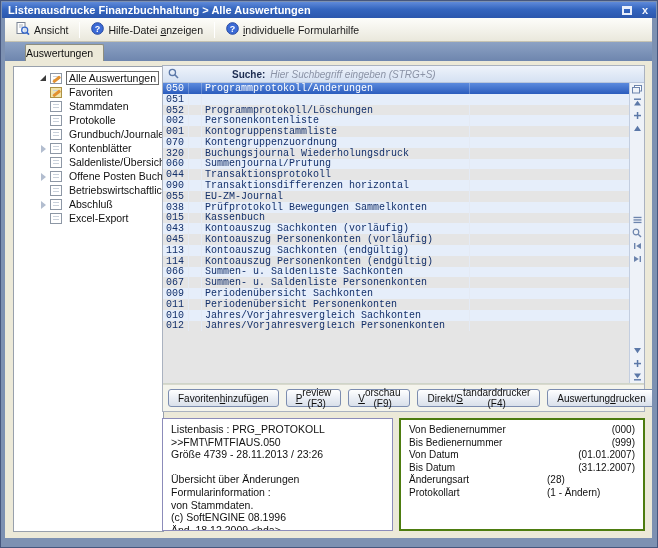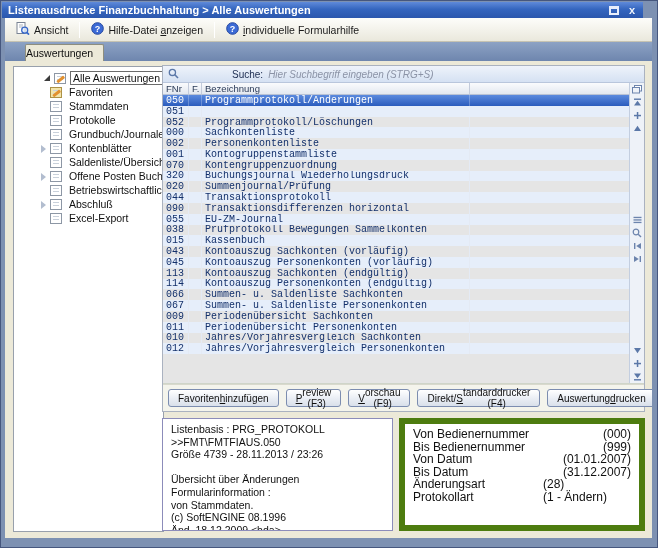--- a/index.html
+++ b/index.html
@@ -5,21 +5,21 @@
   html,body{margin:0;padding:0;background:#d4d0c8;}
   *{box-sizing:border-box;}
   .window{
     position:relative;width:658px;height:548px;
     background:#7d91b2;border:1px solid #46577e;
     font-family:"Liberation Sans",sans-serif;
     box-shadow:2px 2px 3px rgba(120,120,120,.6);
   }
   
   .titlebar{
-    position:absolute;top:1px;left:1px;right:14px;height:16px;
+    position:absolute;top:1px;left:1px;right:1px;height:16px;
     background:linear-gradient(#5f8ada,#3566bf 45%,#2b57ad);
     color:#fff;display:flex;align-items:center;padding:0 6px;
   }
   .title-text{flex:1;font-size:11px;font-weight:bold;white-space:nowrap;overflow:hidden;}
   .win-restore{width:10px;height:9px;border:2px solid #e8eefb;border-top-width:3px;margin-right:8px;cursor:default;}
   .win-close{color:#f0f4fc;font-weight:bold;font-size:11px;line-height:11px;cursor:default;padding:0 2px;}
   
   .body{
     position:absolute;top:17px;left:4px;right:5px;bottom:9px;
     background:#ece9d8;display:flex;flex-direction:column;overflow:hidden;
@@ -43,21 +43,21 @@
     border-radius:2px 2px 0 0;font-size:10.5px;padding:2px 10px 2px 0;height:17px;color:#101010;
   }
   
   .main{flex:1;position:relative;background:#ece9d8;}
   
   .tree-panel{
     position:absolute;left:8px;top:5px;width:151px;bottom:6px;
     background:#fff;border:1px solid #98a0ac;padding-top:4px;overflow:hidden;
   }
   .tree-item{display:flex;align-items:center;height:14px;font-size:10.5px;color:#101010;white-space:nowrap;}
-  .tree-item.lvl-0{padding-left:6px;justify-content:flex-end;}
+  .tree-item.lvl-0{padding-left:24px;}
   .tree-item.lvl-1{padding-left:24px;}
   .expander{width:11px;height:11px;flex:0 0 11px;position:relative;margin-right:1px;}
   .exp-expanded .expander::after{content:"";position:absolute;left:2px;top:2px;border-left:6px solid transparent;border-bottom:6px solid #3c3c3c;}
   .exp-collapsed .expander::after{content:"";position:absolute;left:3px;top:2px;border-top:4px solid transparent;border-bottom:4px solid transparent;border-left:5px solid #b2bdcf;}
   .tree-icon{width:12px;height:11px;flex:0 0 12px;margin-right:4px;position:relative;border:1px solid #8d97a5;background:#fff;}
   .tree-icon::before{content:"";position:absolute;left:2px;right:2px;top:2px;height:5px;
     background:repeating-linear-gradient(180deg,#c9d1db 0,#c9d1db 1px,transparent 1px,transparent 3px);}
   .ic-evaluations .tree-icon::after,.ic-favorites .tree-icon::after{
     content:"";position:absolute;width:9px;height:2.5px;background:#e2912f;left:1px;top:4px;
     transform:rotate(-38deg);border-radius:1px;}
@@ -66,21 +66,21 @@
   .tree-item.selected .tree-label{border-color:#6b6b6b;background:#fff;}
   
   .grid-outer{
     position:absolute;left:157px;top:4px;right:7px;height:347px;
     border:1px solid #aab2c0;background:#f4f4ec;display:flex;flex-direction:column;
   }
   .searchbar{
     height:17px;flex:0 0 17px;display:flex;align-items:center;gap:5px;padding:0 5px;
     background:linear-gradient(#eef3fb,#d5e1f3);border-bottom:1px solid #b9c6dc;font-size:10px;
   }
-  .search-label{font-weight:normal;color:#1c2c50;padding-left:48px;}
+  .search-label{font-weight:bold;color:#1c2c50;padding-left:48px;}
   .search-placeholder{font-style:italic;color:#8b93a6;}
   .grid-wrap{flex:1;display:flex;background:#fff;overflow:hidden;border-bottom:1px solid #cfd5c9;}
   .grid-cols{flex:1;display:flex;flex-direction:column;overflow:hidden;}
   .grid-header{display:flex;height:12px;flex:0 0 12px;}
   .hcell{
     background:linear-gradient(#fafbfd,#e3e8f0);border-right:1px solid #c3cbdb;border-bottom:1px solid #b9c2d4;
     font-size:9.5px;color:#2c3c58;display:flex;align-items:center;padding:0 3px;overflow:hidden;
   }
   .col-fnr{width:26px;flex:0 0 26px;}
   .col-f{width:13px;flex:0 0 13px;}
@@ -108,21 +108,21 @@
     border:1px solid #7c8db0;border-radius:3px;display:flex;align-items:center;
     font-family:"Liberation Sans",sans-serif;
   }
   
   .info-left{
     position:absolute;left:157px;top:357px;width:231px;bottom:7px;
     background:#fff;border:1px solid #8c8cba;padding:4px 8px;font-size:10.5px;line-height:12.6px;color:#101010;overflow:hidden;
   }
   .info-right{
     position:absolute;left:394px;top:357px;right:7px;bottom:7px;
-    background:#fff;border:6px solid #4d7c0f;padding:4px 8px;font-size:12px;line-height:12.6px;color:#101010;overflow:hidden;
+    background:#fff;border:2px solid #4d7c0f;padding:4px 8px;font-size:10px;line-height:12.6px;color:#101010;overflow:hidden;
   }
   .iline{min-height:12.6px;white-space:pre;}
   .irow{display:flex;}
   .irow .lbl{flex:1;}
   .irow .val{width:88px;text-align:left;}
   .info-right .irow:nth-of-type(-n+4) .val{text-align:right;}
 </style>
 </head>
 <body>
 
@@ -254,26 +254,20 @@
               <circle cx="4.4" cy="4.4" r="3.1" fill="none" stroke="#5b78a8" stroke-width="1.3"></circle>
               <line x1="6.8" y1="6.8" x2="10" y2="10" stroke="#5b78a8" stroke-width="1.6"></line>
             </svg>
           </span>
           <span class="search-label">Suche:</span>
           <span class="search-placeholder">Hier Suchbegriff eingeben (STRG+S)</span>
         </div>
 
         <div class="grid-wrap">
           <div class="grid-cols">
-            <div class="grid-header">
-              <div class="hcell col-fnr">FNr</div>
-              <div class="hcell col-f">F.</div>
-              <div class="hcell col-name">Bezeichnung</div>
-              <div class="hcell col-rest"></div>
-            </div>
             <div class="grid-rows">
 
                 <div class="grid-row selected">
                   <div class="cell col-fnr">050</div>
                   <div class="cell col-f"></div>
                   <div class="cell col-name">Programmprotokoll/Änderungen</div>
                   <div class="cell col-rest"></div>
                 </div>
 
                 <div class="grid-row">
@@ -282,26 +276,20 @@
                   <div class="cell col-rest"></div>
                 </div>
 
                 <div class="grid-row">
                   <div class="cell col-fnr">052</div>
                   <div class="cell col-f"></div>
                   <div class="cell col-name">Programmprotokoll/Löschungen</div>
                   <div class="cell col-rest"></div>
                 </div>
 
-                <div class="grid-row">
-                  <div class="cell col-fnr">000</div>
-                  <div class="cell col-f"></div>
-                  <div class="cell col-name">Sachkontenliste</div>
-                  <div class="cell col-rest"></div>
-                </div>
 
                 <div class="grid-row">
                   <div class="cell col-fnr">002</div>
                   <div class="cell col-f"></div>
                   <div class="cell col-name">Personenkontenliste</div>
                   <div class="cell col-rest"></div>
                 </div>
 
                 <div class="grid-row">
                   <div class="cell col-fnr">001</div>
@@ -319,21 +307,21 @@
 
 
                 <div class="grid-row">
                   <div class="cell col-fnr">320</div>
                   <div class="cell col-f"></div>
                   <div class="cell col-name">Buchungsjournal Wiederholungsdruck</div>
                   <div class="cell col-rest"></div>
                 </div>
 
                 <div class="grid-row">
-                  <div class="cell col-fnr">020</div>
+                  <div class="cell col-fnr">060</div>
                   <div class="cell col-f"></div>
                   <div class="cell col-name">Summenjournal/Prüfung</div>
                   <div class="cell col-rest"></div>
                 </div>
 
                 <div class="grid-row">
                   <div class="cell col-fnr">044</div>
                   <div class="cell col-f"></div>
                   <div class="cell col-name">Transaktionsprotokoll</div>
                   <div class="cell col-rest"></div>

